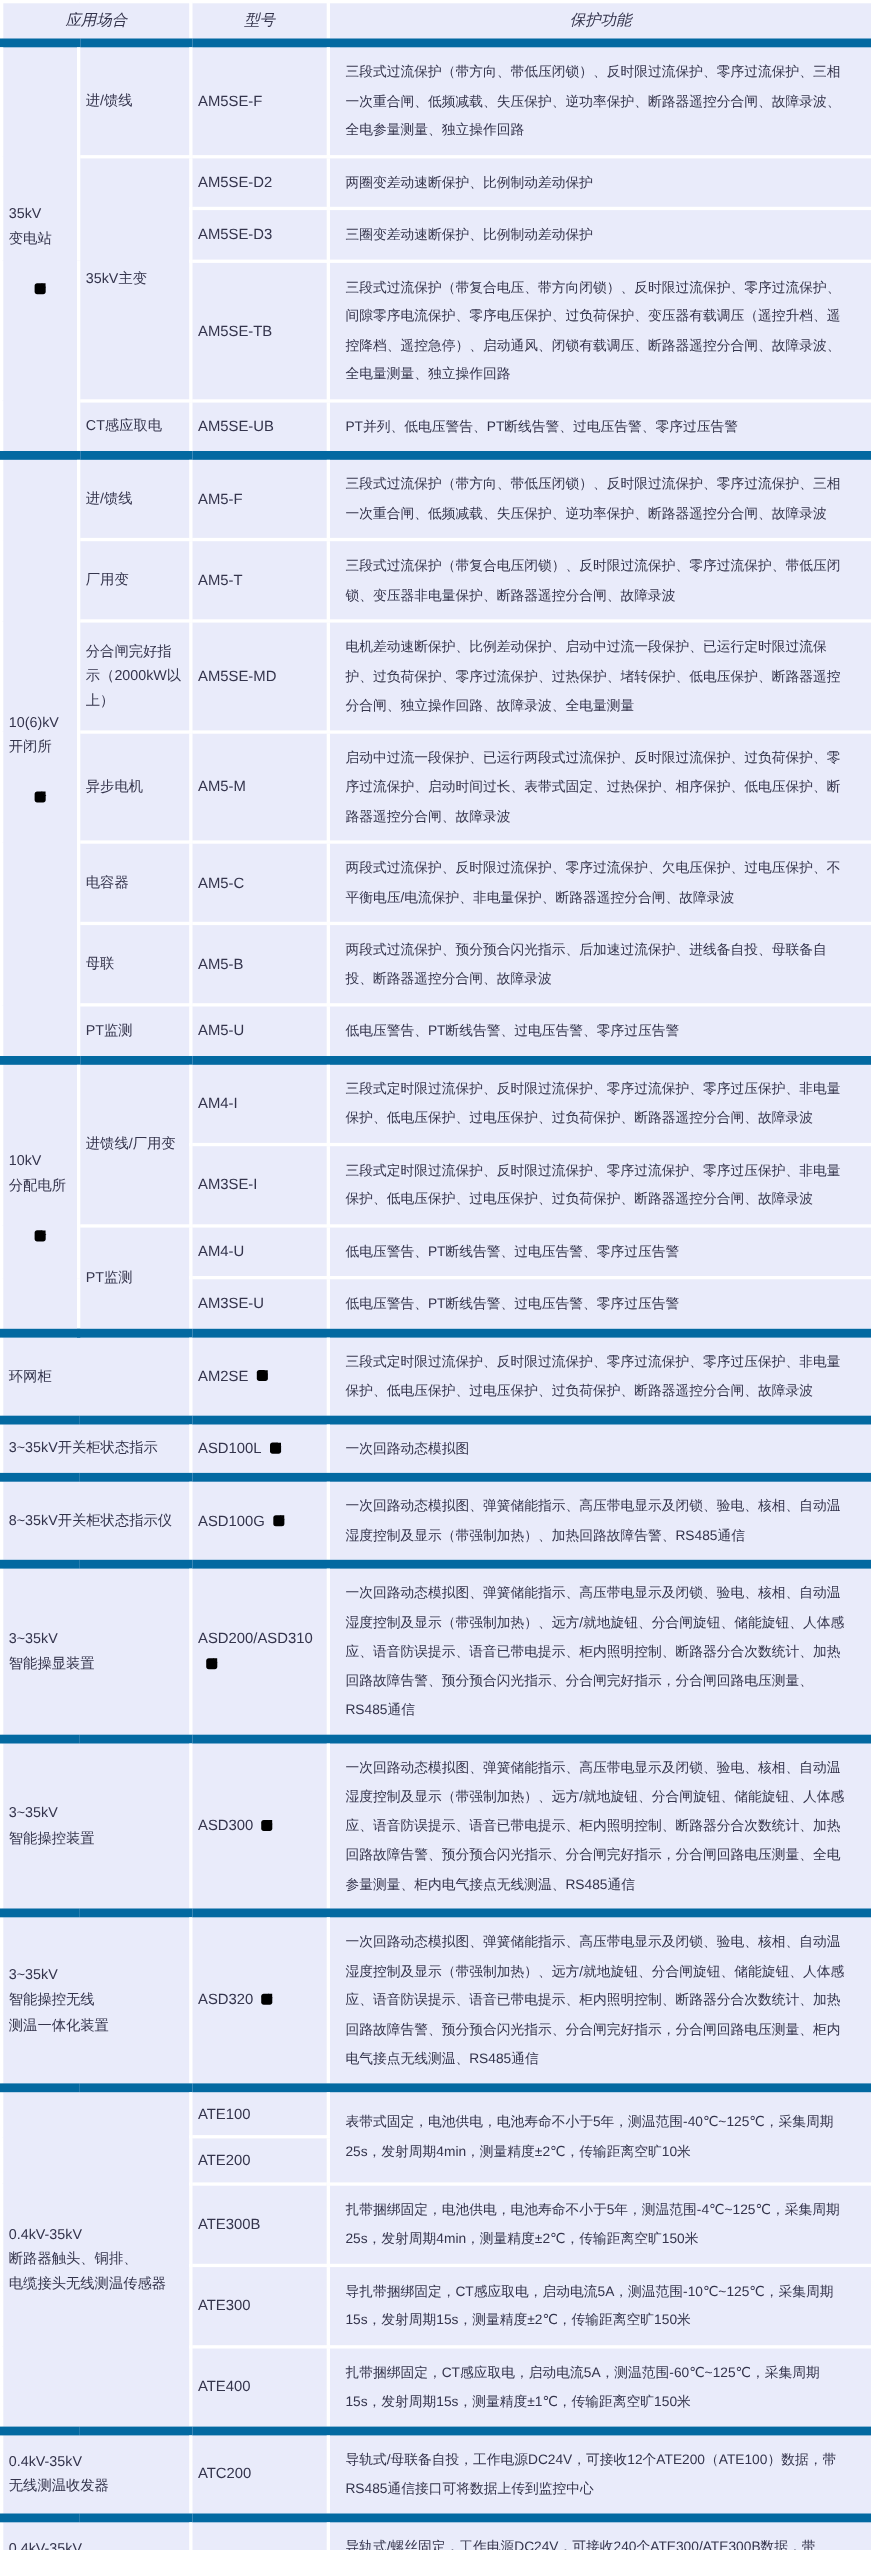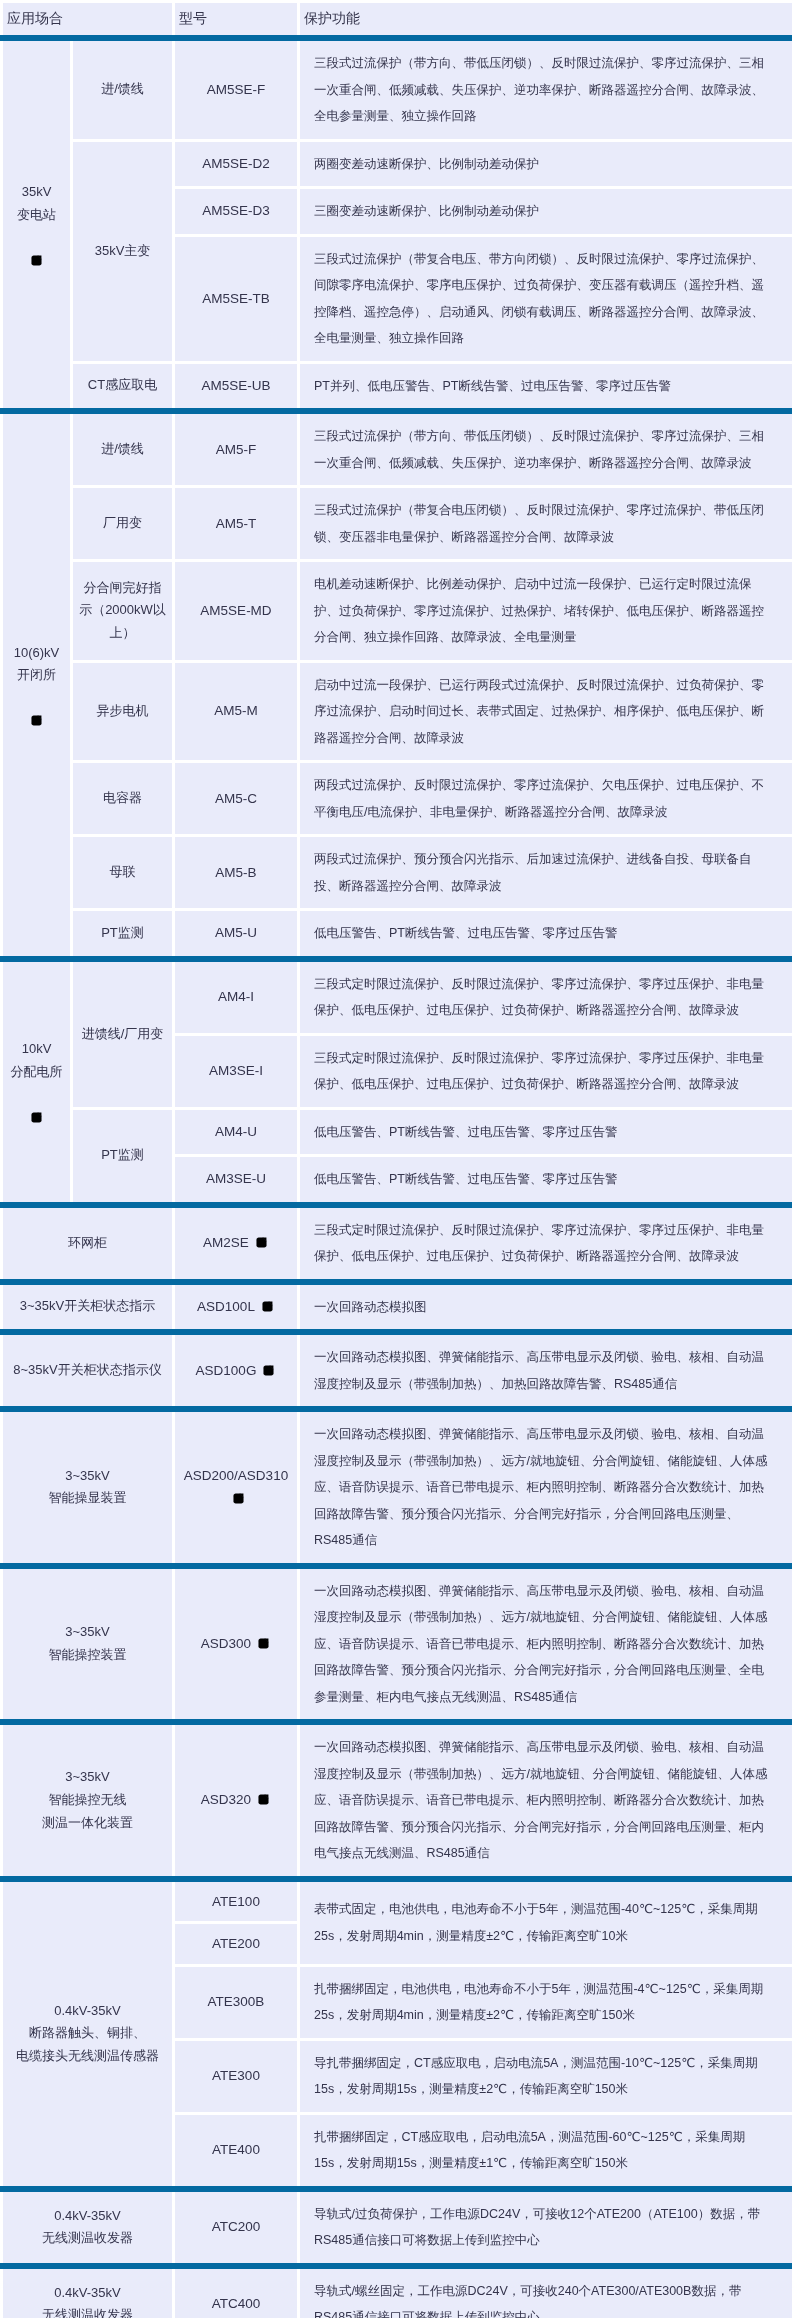--- a/index.html
+++ b/index.html
@@ -19,30 +19,30 @@
   .sel col.c-sub { width:102px; }
   .sel col.c-mod { width:125px; }
   .sel col.c-fn  { width:495px; }
 
   .sel th, .sel td {
     background:#e9ebfa;
     border:3px solid #ffffff;
     vertical-align:middle;
     word-break:break-word;
   }
-  .sel tr.ts > th, .sel tr.ts > td { border-top:6px solid #0369a1; }
+  .sel tr.ts > th, .sel tr.ts > td { border-top:8px solid #0369a1; }
 
   .sel th {
     font-weight:400;
     font-size:14px;
     padding:7px 4px;
-    text-align:left;
+    text-align:center;
+    font-style:italic;
   }
   td.gcell, td.sub, td.app, td.model {
-    text-align:center;
     font-size:13px;
     line-height:1.75;
     padding:8px 5px;
     white-space:pre-line;
   }
   td.model { font-size:13.5px; white-space:normal; }
   td.func {
     font-size:12.5px;
     line-height:2.12;
     text-align:left;
@@ -253,21 +253,21 @@
     </tr>
     <tr>
       <td class="model">ATE400</td>
       <td class="func">扎带捆绑固定，CT感应取电，启动电流5A，测温范围-60℃~125℃，采集周期15s，发射周期15s，测量精度±1℃，传输距离空旷150米</td>
     </tr>
 
     <tr class="ts">
       <td class="app" colspan="2">0.4kV-35kV
 无线测温收发器</td>
       <td class="model">ATC200</td>
-      <td class="func">导轨式/过负荷保护，工作电源DC24V，可接收12个ATE200（ATE100）数据，带RS485通信接口可将数据上传到监控中心</td>
+      <td class="func">导轨式/母联备自投，工作电源DC24V，可接收12个ATE200（ATE100）数据，带RS485通信接口可将数据上传到监控中心</td>
     </tr>
     <tr class="ts">
       <td class="app" colspan="2">0.4kV-35kV
 无线测温收发器</td>
       <td class="model">ATC400</td>
       <td class="func">导轨式/螺丝固定，工作电源DC24V，可接收240个ATE300/ATE300B数据，带RS485通信接口可将数据上传到监控中心</td>
     </tr>
 
   </tbody>
 </table>

